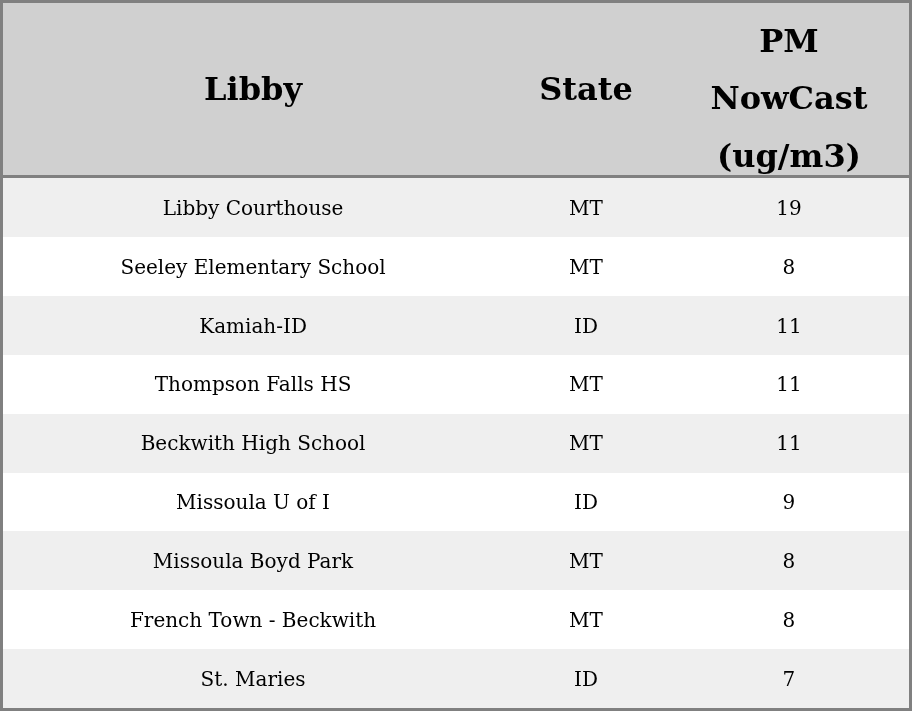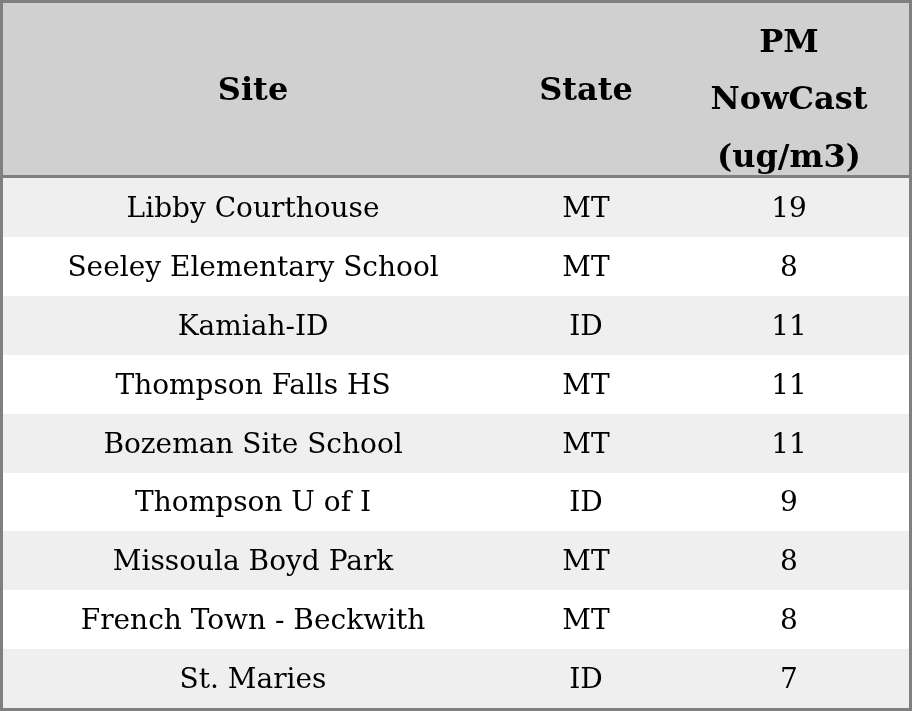--- a/index.html
+++ b/index.html
@@ -41,21 +41,21 @@
     border-bottom: 3px solid var(--border);
     font-weight: bold;
     font-size: 32px;
     line-height: 1.2;
     text-align: center;
     vertical-align: middle;
     padding: 0;
   }
   thead th .hline { display: block; margin-top: 19px; }
   tbody td {
-    font-size: 28px;
+    font-size: 20px;
     text-align: center;
     vertical-align: middle;
     padding: 12px;
     background: var(--row-bg);
   }
   tbody tr:nth-child(odd) td {
     background: var(--row-stripe-bg);
   }
 </style>
 </head>
@@ -63,21 +63,21 @@
 
 <div class="table-wrap">
   <table>
     <colgroup>
       <col class="col-site">
       <col class="col-state">
       <col class="col-pm">
     </colgroup>
     <thead>
       <tr>
-        <th>Site</th>
+        <th>Libby</th>
         <th>State</th>
         <th>
           <span class="hline">PM</span>
           <span class="hline">NowCast</span>
           <span class="hline">(ug/m3)</span>
         </th>
       </tr>
     </thead>
     <tbody>
       <tr>
@@ -94,26 +94,26 @@
         <td>Kamiah-ID</td>
         <td>ID</td>
         <td>11</td>
       </tr>
       <tr>
         <td>Thompson Falls HS</td>
         <td>MT</td>
         <td>11</td>
       </tr>
       <tr>
-        <td>Bozeman Site School</td>
+        <td>Beckwith High School</td>
         <td>MT</td>
         <td>11</td>
       </tr>
       <tr>
-        <td>Thompson U of I</td>
+        <td>Missoula U of I</td>
         <td>ID</td>
         <td>9</td>
       </tr>
       <tr>
         <td>Missoula Boyd Park</td>
         <td>MT</td>
         <td>8</td>
       </tr>
       <tr>
         <td>French Town - Beckwith</td>

